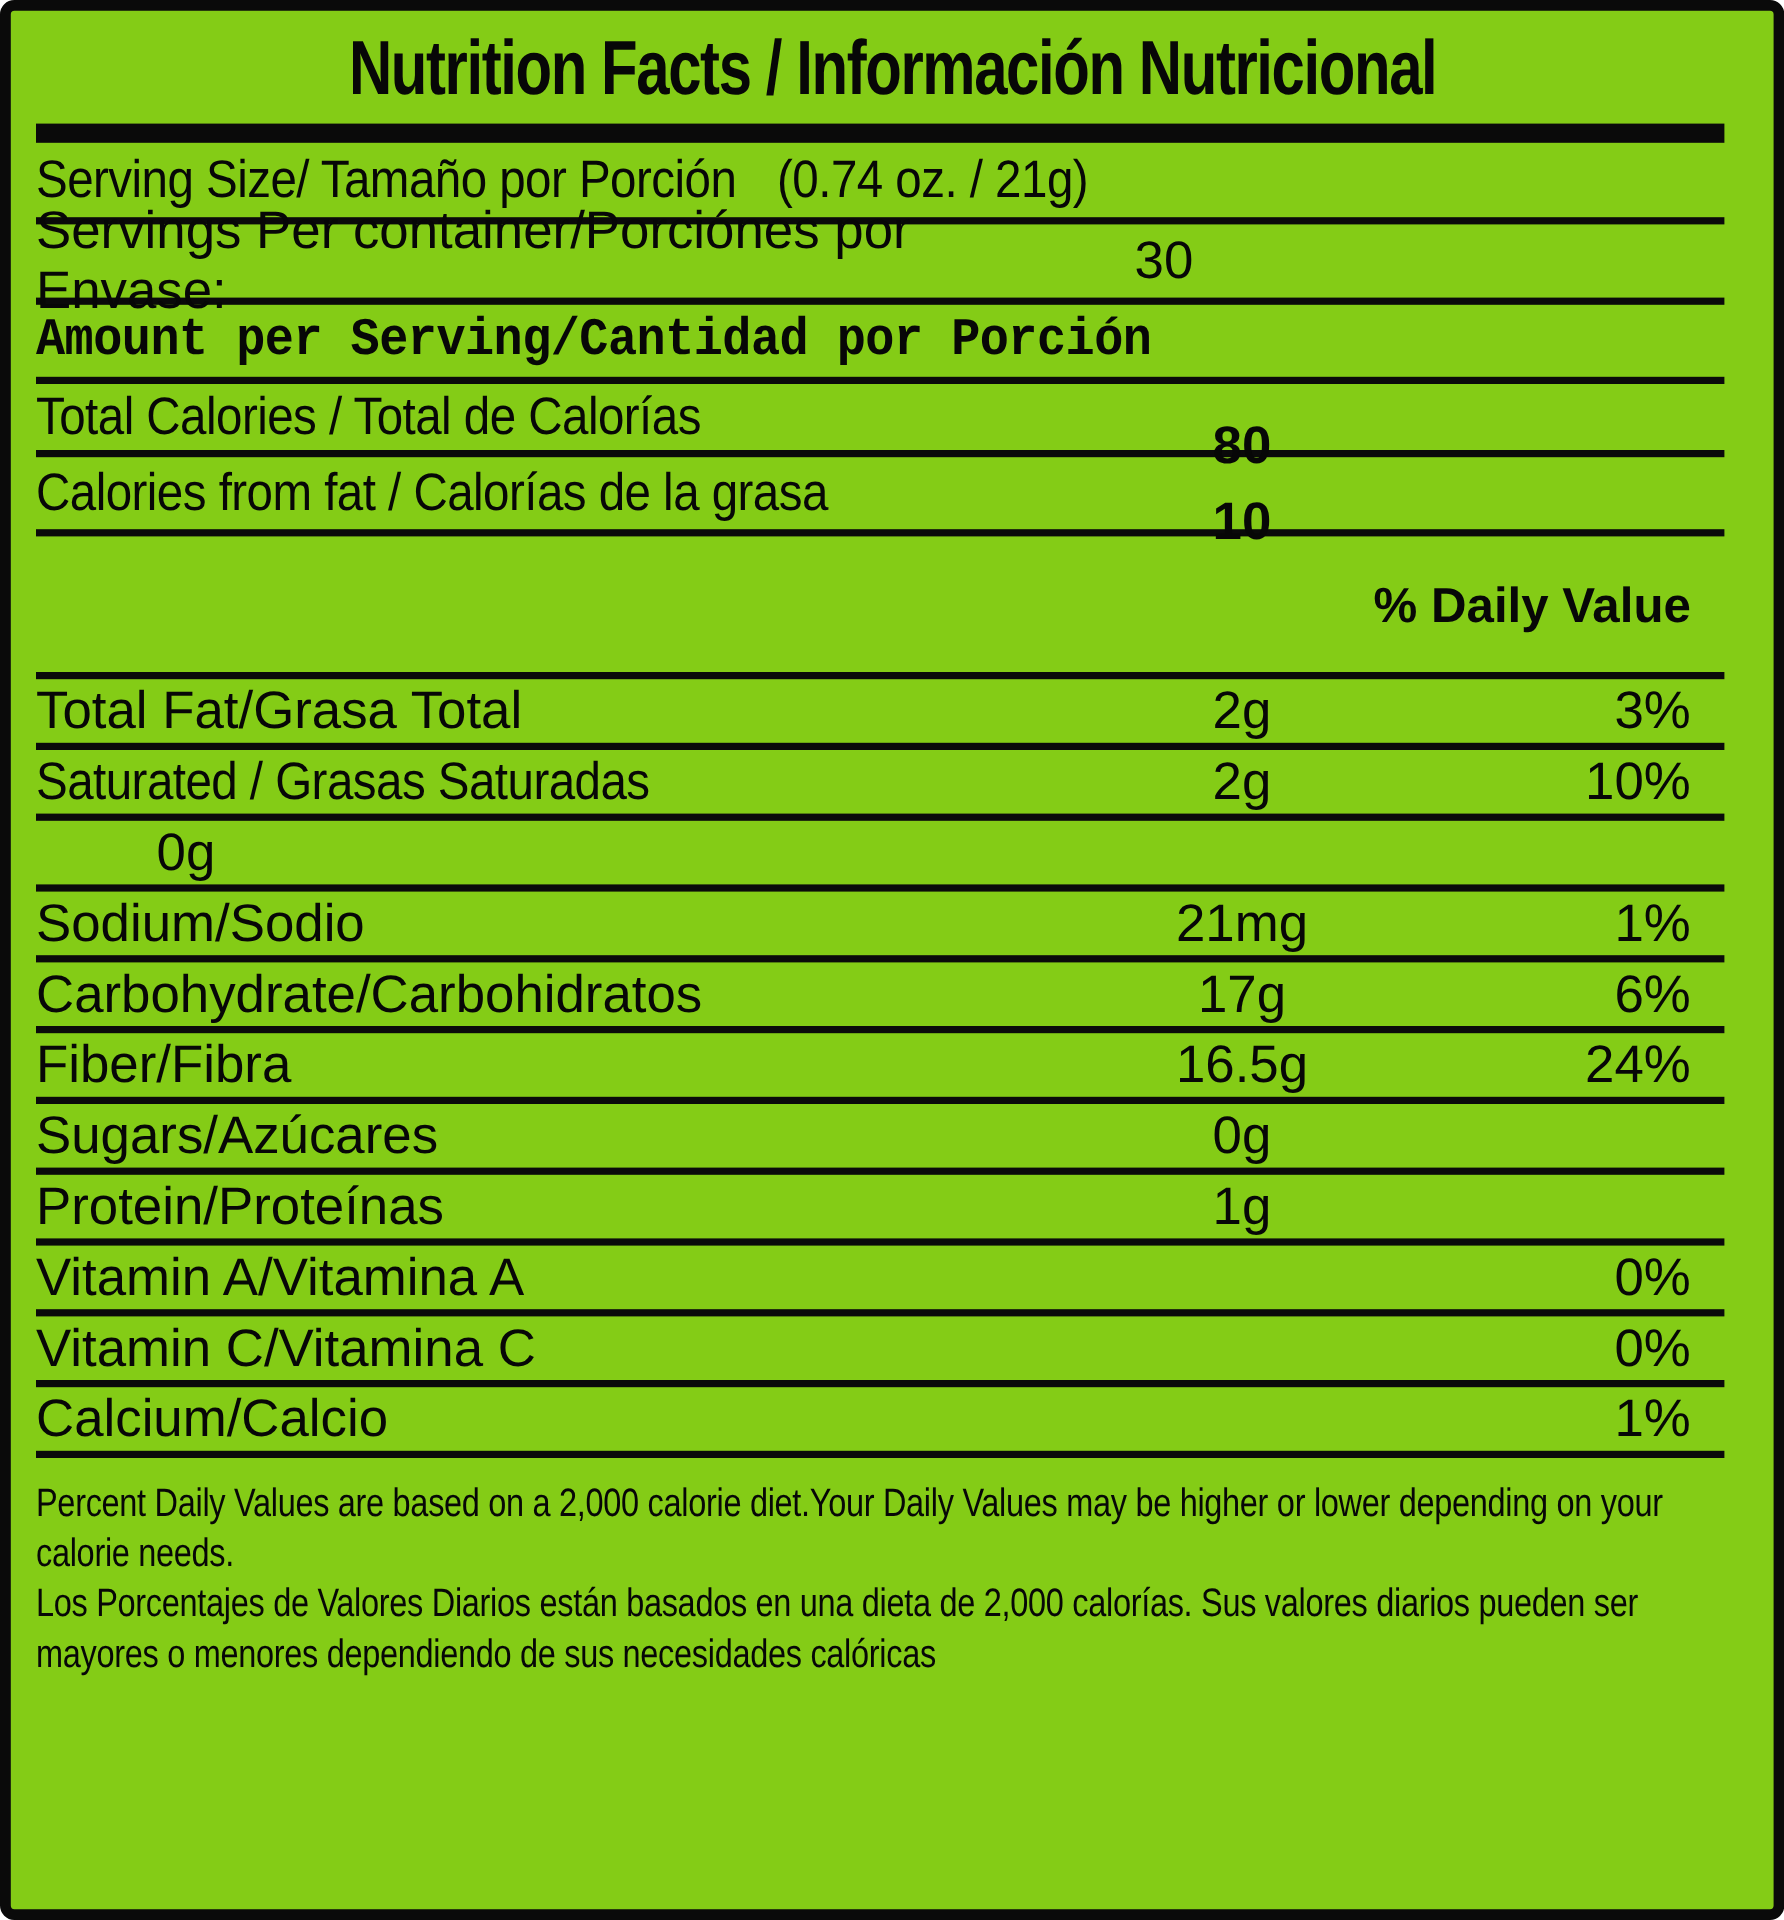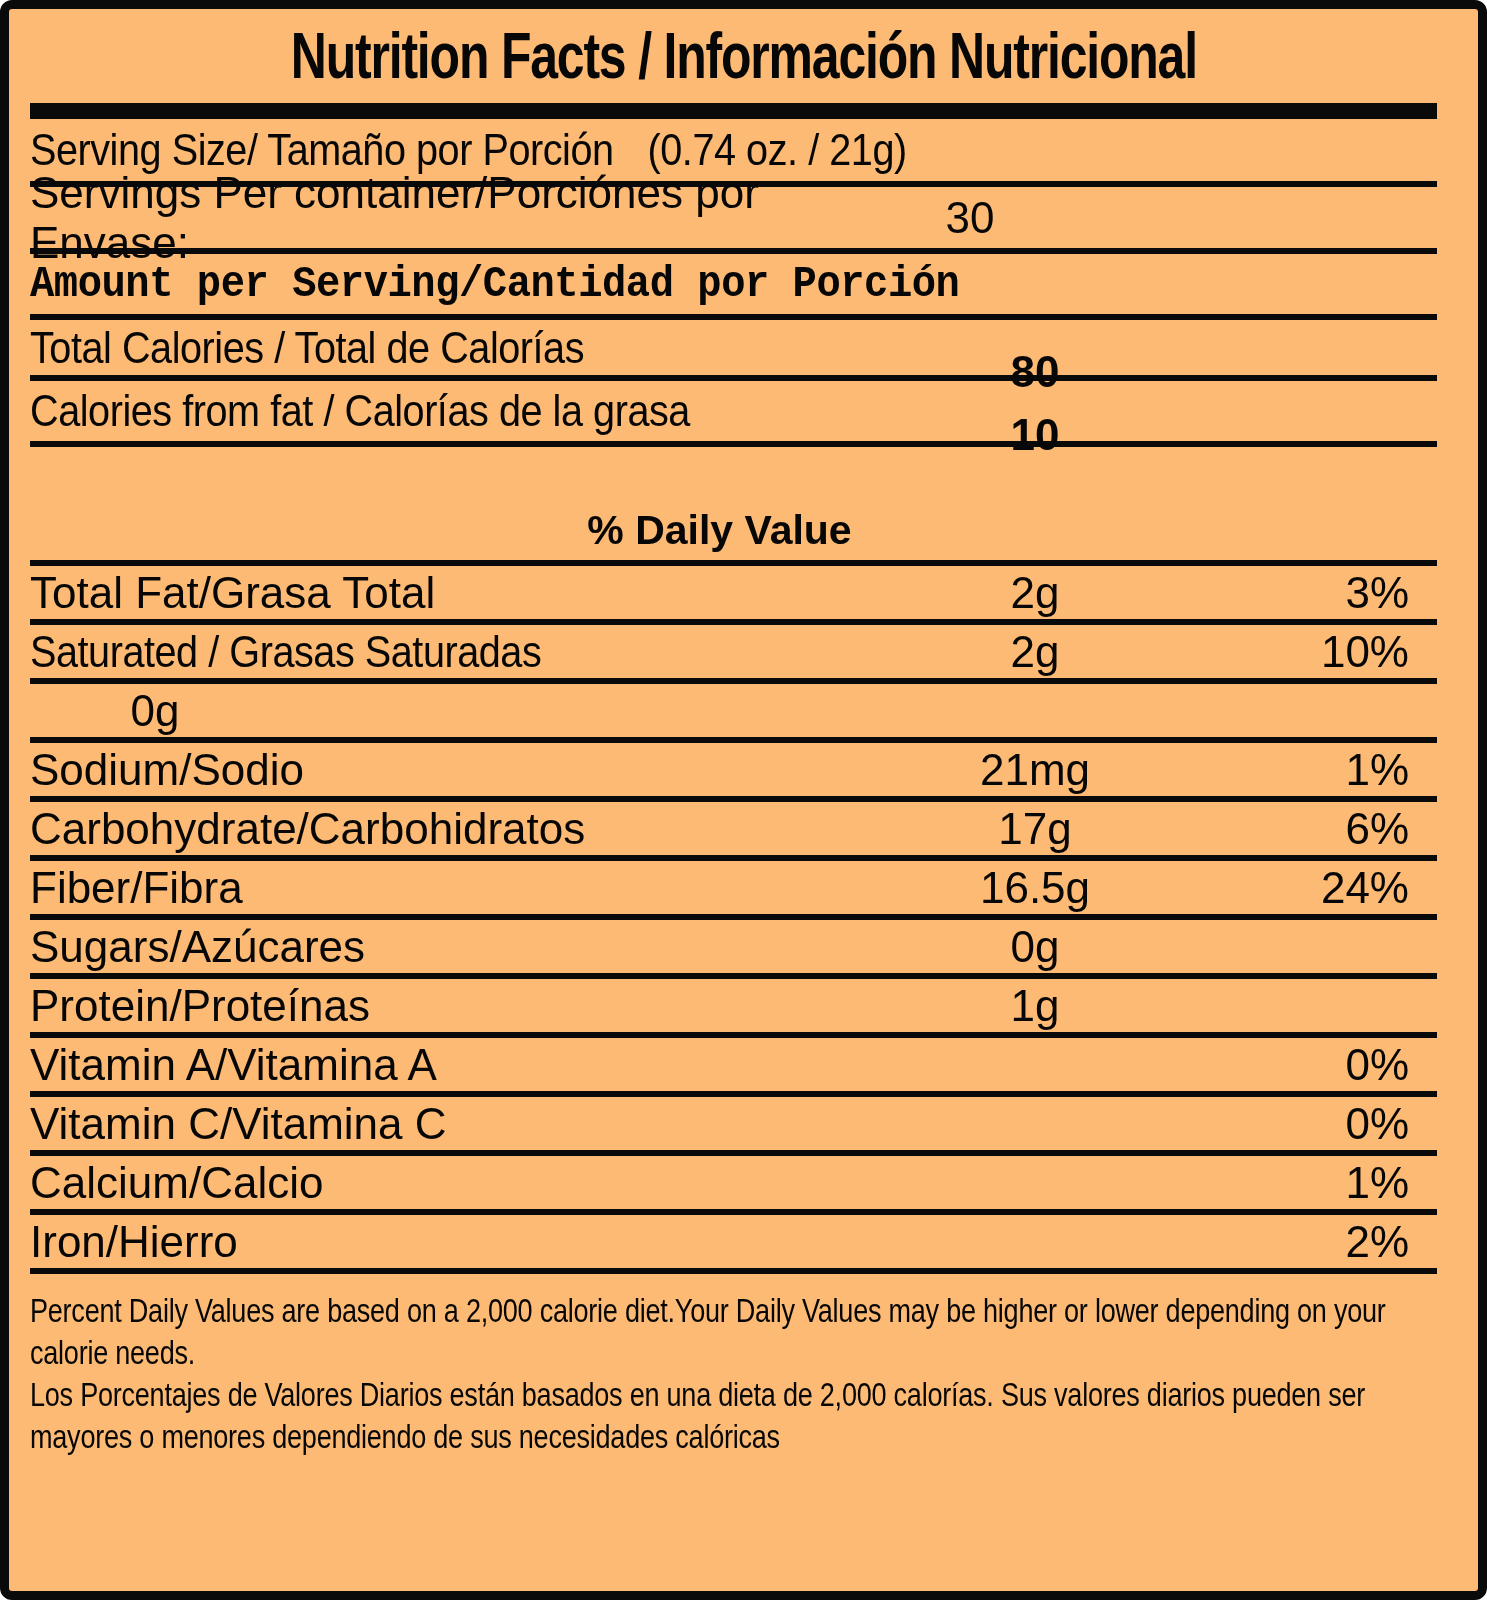--- a/index.html
+++ b/index.html
@@ -11,21 +11,21 @@
     overflow: hidden;
     font-family: "Liberation Sans", "DejaVu Sans", sans-serif;
     color: #070707;
   }
   .label-box {
     box-sizing: border-box;
     width: 1487px;
     height: 1600px;
     border: 9px solid #0a0a0a;
     border-radius: 12px;
-    background: #fdba74;
+    background: #84cc16;
     overflow: hidden;
   }
   
   .title-wrap {
     height: 94px;
     display: flex;
     align-items: center;
     justify-content: center;
   }
   .title {
@@ -93,21 +93,21 @@
     display: inline-block;
     transform: scaleX(0.92);
     transform-origin: 0 50%;
     white-space: nowrap;
     letter-spacing: -0.5px;
   }
   
   .dv-header {
     height: 119px;
     display: flex;
-    flex-direction: row;
+    flex-direction: column;
     justify-content: center;
     align-items: flex-end;
     padding-right: 28px;
     box-sizing: border-box;
     border-bottom: 6px solid #0a0a0a;
     font-size: 41px;
     font-weight: bold;
     line-height: 60px;
   }
   
@@ -216,25 +216,20 @@
         <div class="row nutrient-row">
     <span class="lbl">Vitamin C/Vitamina C</span>
     <span class="amt"></span>
     <span class="dv">0%</span>
   </div>
         <div class="row nutrient-row">
     <span class="lbl">Calcium/Calcio</span>
     <span class="amt"></span>
     <span class="dv">1%</span>
   </div>
-        <div class="row nutrient-row">
-    <span class="lbl">Iron/Hierro</span>
-    <span class="amt"></span>
-    <span class="dv">2%</span>
-  </div>
       </div>
 
     <div class="footer">
       <div>Percent Daily Values are based on a 2,000 calorie diet.Your Daily Values may be higher or lower depending on your calorie needs.</div>
       <div>Los Porcentajes de Valores Diarios están basados en una dieta de 2,000 calorías. Sus valores diarios pueden ser mayores o menores dependiendo de sus necesidades calóricas</div>
     </div>
 
   </div>
 </div>
 

